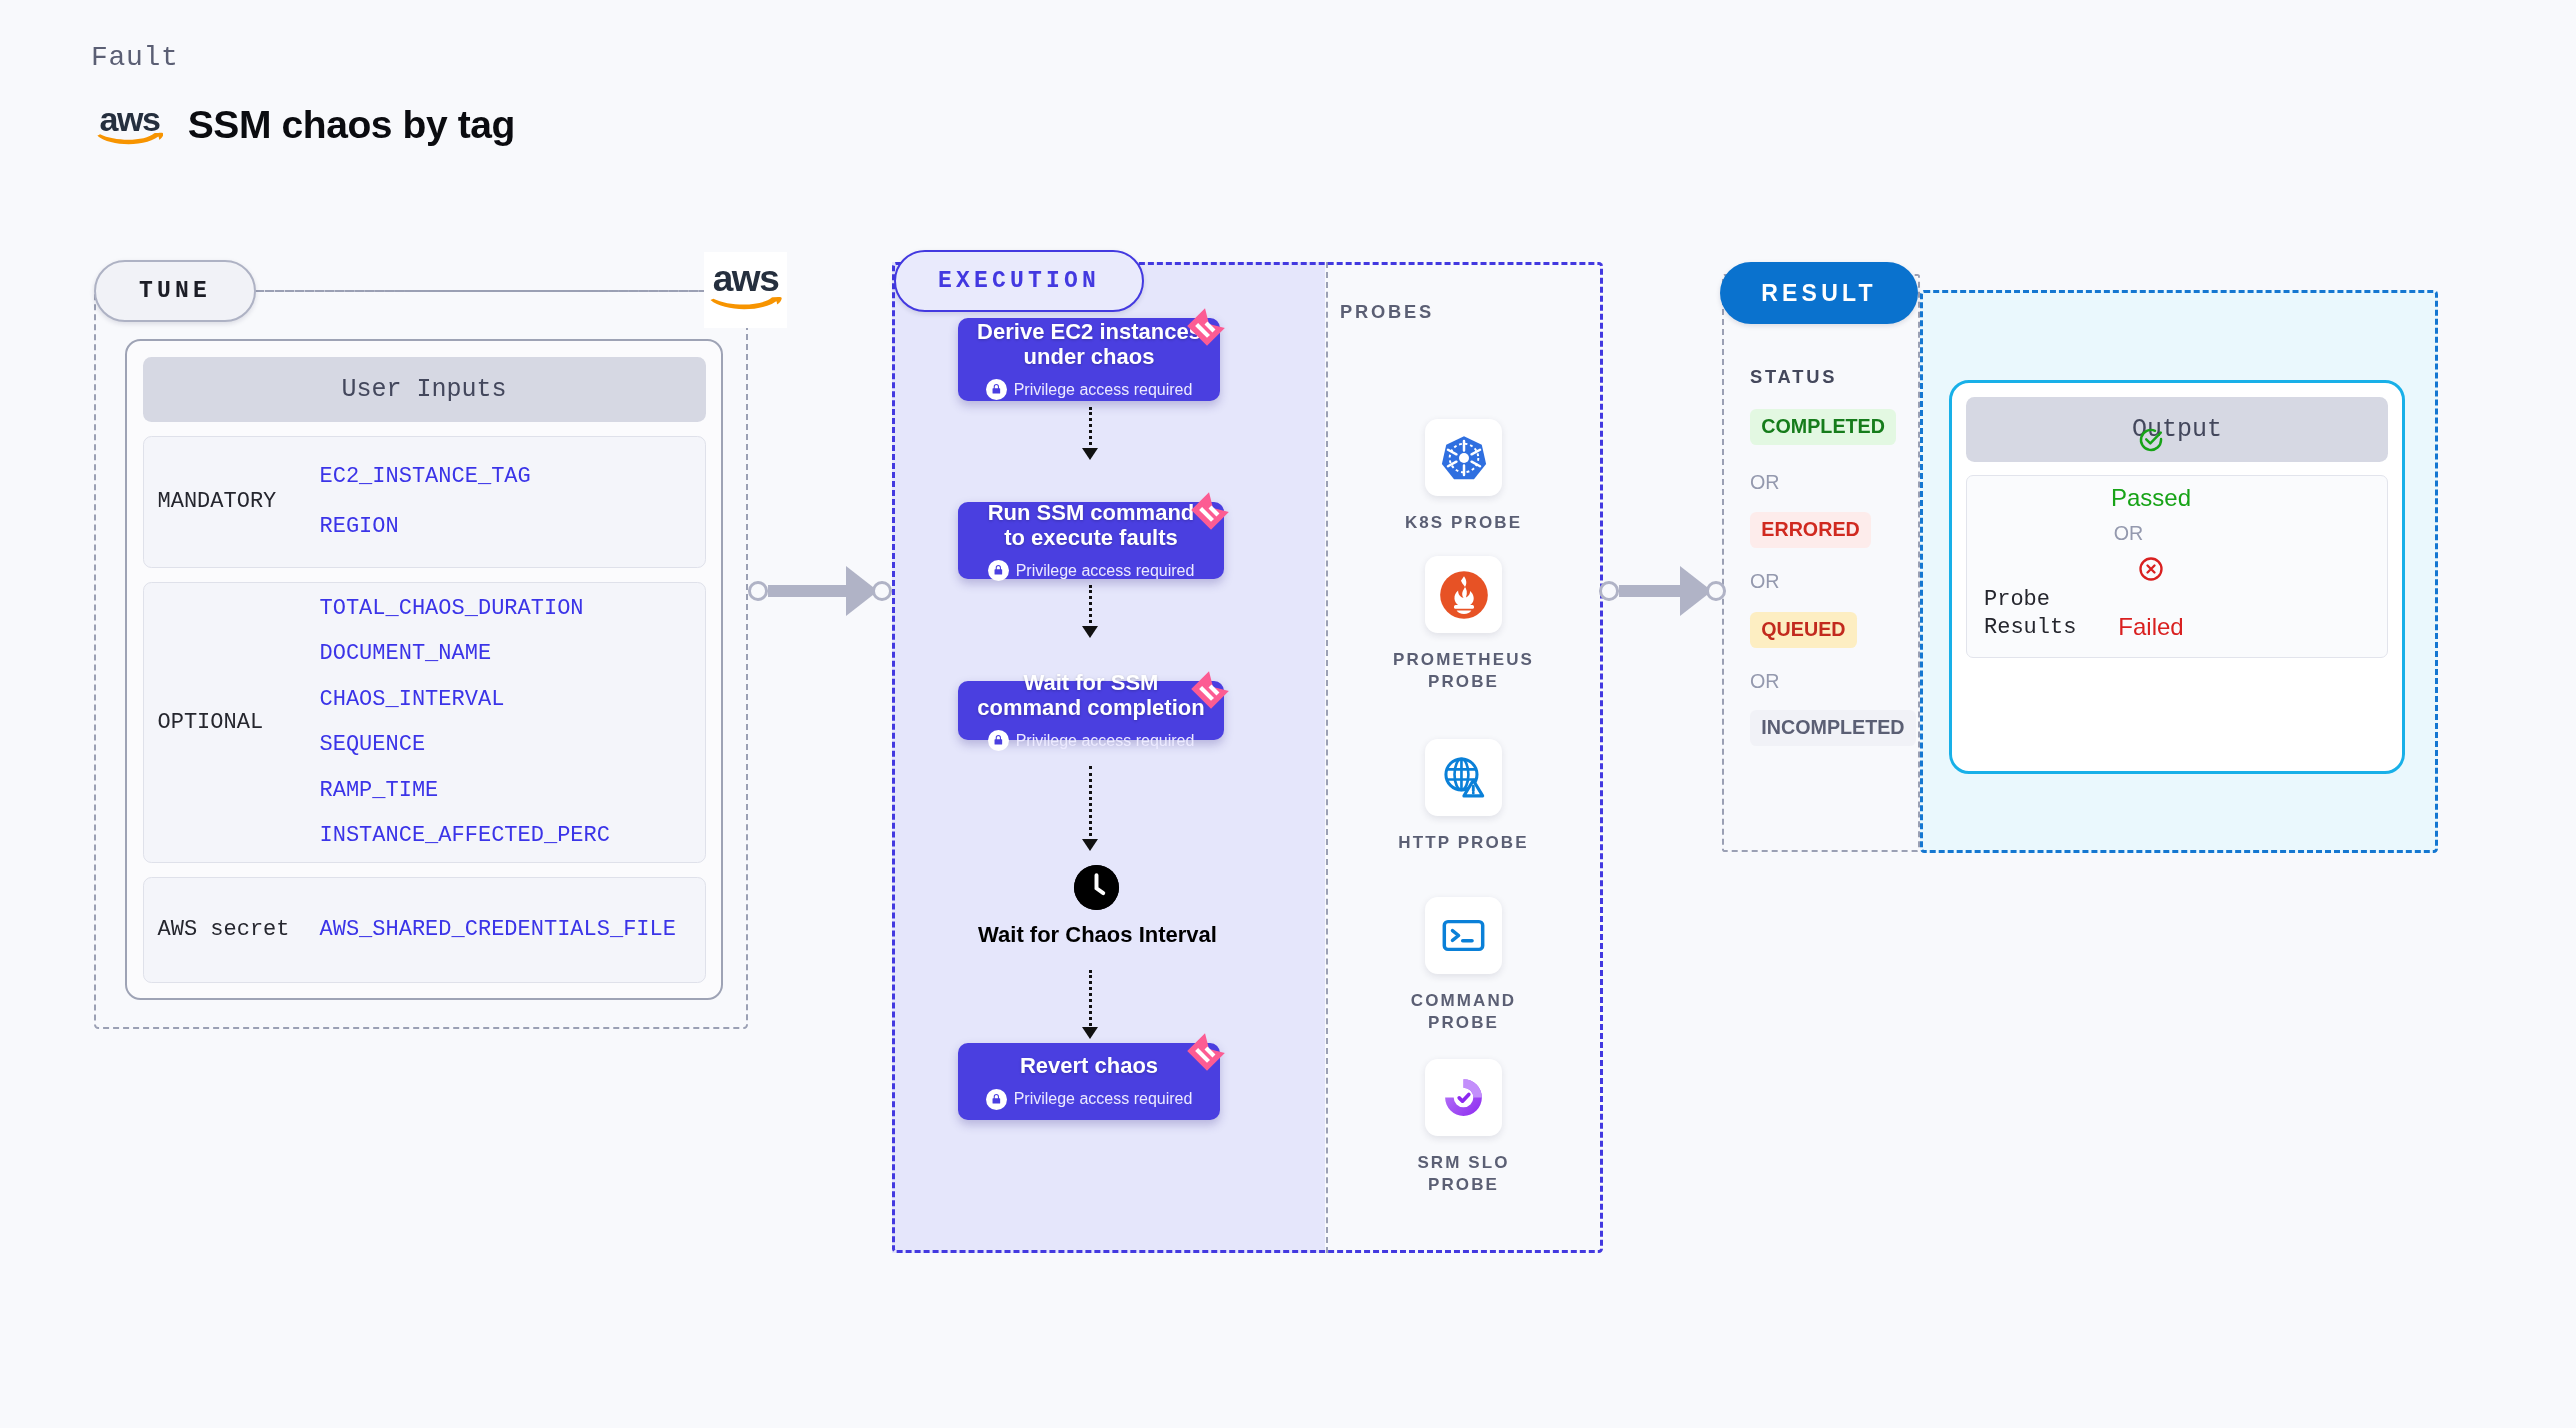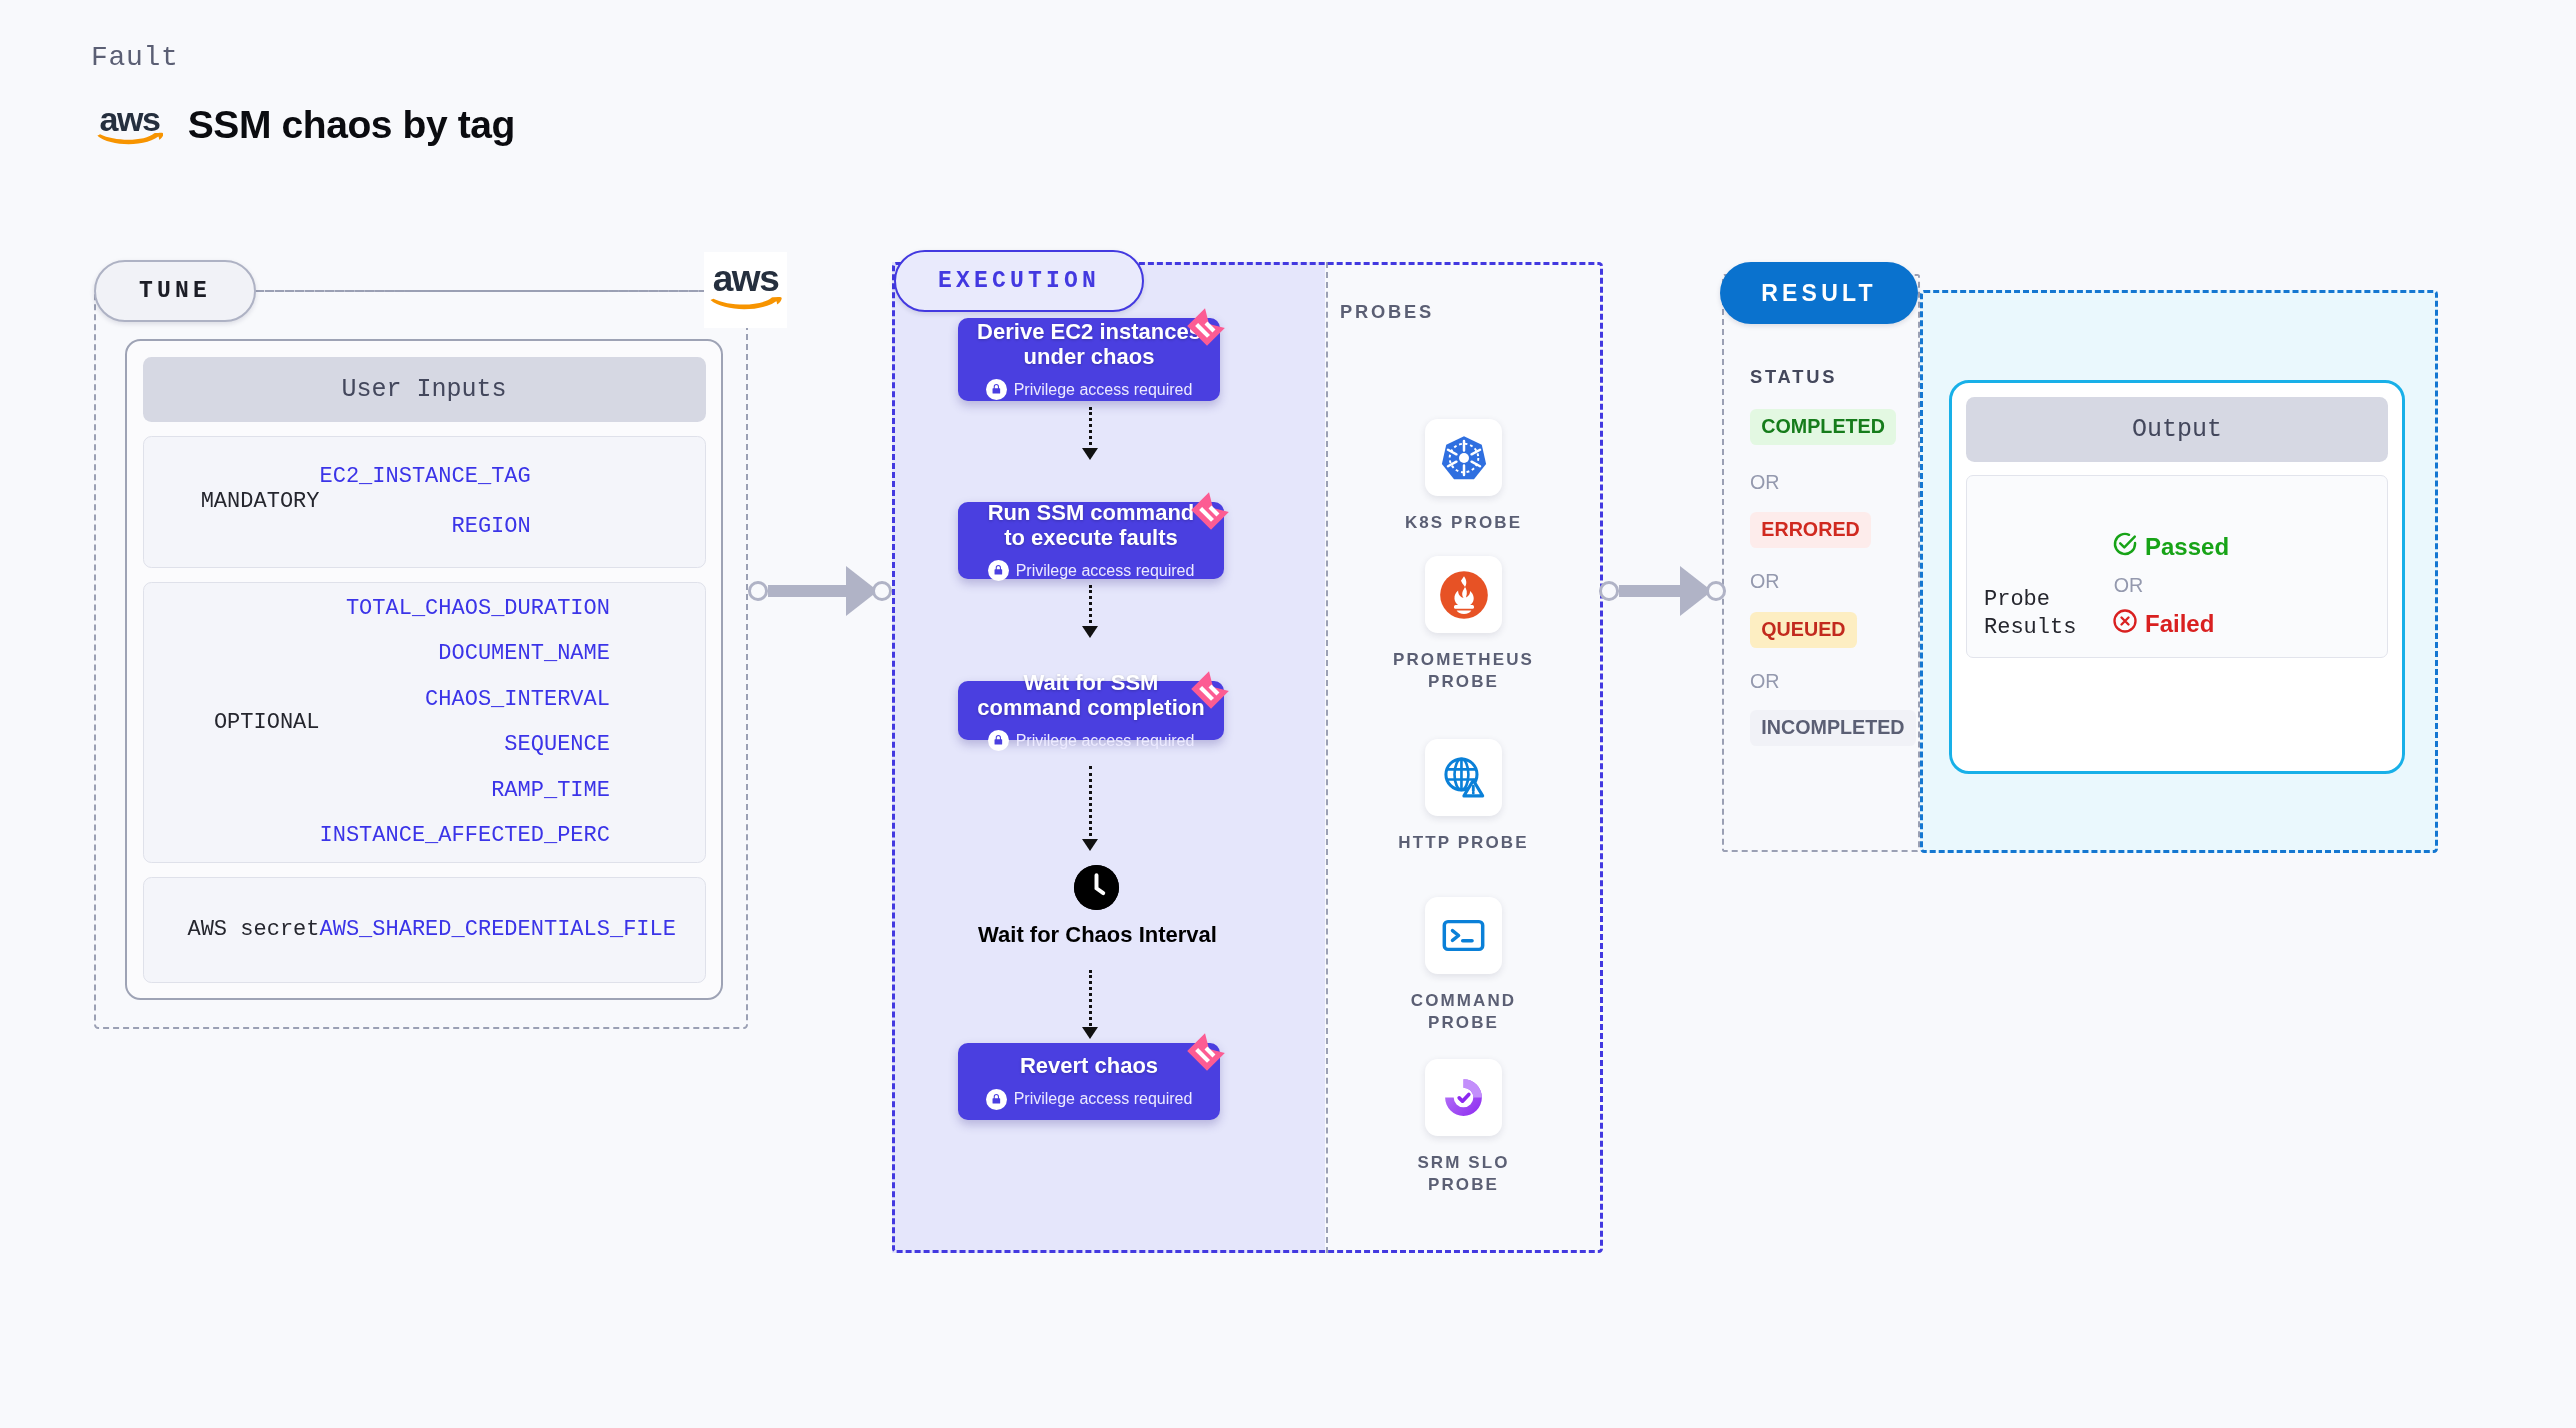--- a/index.html
+++ b/index.html
@@ -44,21 +44,20 @@
     position:absolute; left:94px; top:290px; width:654px; height:739px;
     border:2.8px dashed #9ba0b4; border-radius:4.2px; background:#f8f9fc;
   }
   #aws-logo-tune{ position:absolute; left:704px; top:252px; width:83px; height:76px;
      background:#ffffff; z-index:15; }
 
   #user-inputs-card{
     position:absolute; left:125px; top:339px; width:598px; height:661px;
     background:#fbfbfd; border:2.8px solid #9ea3b5; border-radius:15.5px;
     padding:15.5px;
-    text-align:right;
   }
   .panel-head{
     background:#d6d8e3; border-radius:8.4px; height:65px;
     display:flex; align-items:center; justify-content:center;
     font-size:25px; color:#43475c;
     font-family:"Liberation Mono","DejaVu Sans Mono",monospace;
   }
   .grp{
     margin-top:14px; background:#f4f5fa; border:1.4px solid #dfe1ea; border-radius:8.4px;
     display:flex; align-items:center; padding:18.3px 14px;
@@ -148,21 +147,21 @@
     position:absolute; left:1949px; top:380px; width:456px; height:394px;
     background:#fff; border:3.5px solid #18b0e8; border-radius:20px; padding:14px;
   }
   .orow{ margin-top:12.7px; background:#fafbfd; border:1.4px solid #e2e4ec; border-radius:7px;
      display:flex; align-items:center; padding:15.5px 17px; }
   .orow .ol{ width:127px; flex:none; font-size:22px; color:#25262e; line-height:1.25;
      font-family:"Liberation Mono","DejaVu Sans Mono",monospace; }
   .orow .ov{ font-size:22px; color:#3b34e8;
      font-family:"Liberation Mono","DejaVu Sans Mono",monospace; }
   .presult{ display:flex; flex-direction:column; gap:9.9px; }
-  .presult .line{ display:flex; align-items:center; gap:6px; font-size:24px; font-weight:bold;}
+  .presult .line{ display:flex; align-items:center; gap:24px; font-size:24px; font-weight:normal;flex-direction:column;}
 </style>
 </head>
 <body>
 
 <div id="header">
   <div id="fault-label">Fault</div>
   <div id="title-row">
     <div id="aws-logo-header" class="awslogo">
       <div class="awstext" style="font-size:34px; top:0;">aws</div>
       <svg class="smile" style="top:32px;" viewBox="0 0 100 22" width="68" height="15.5">

